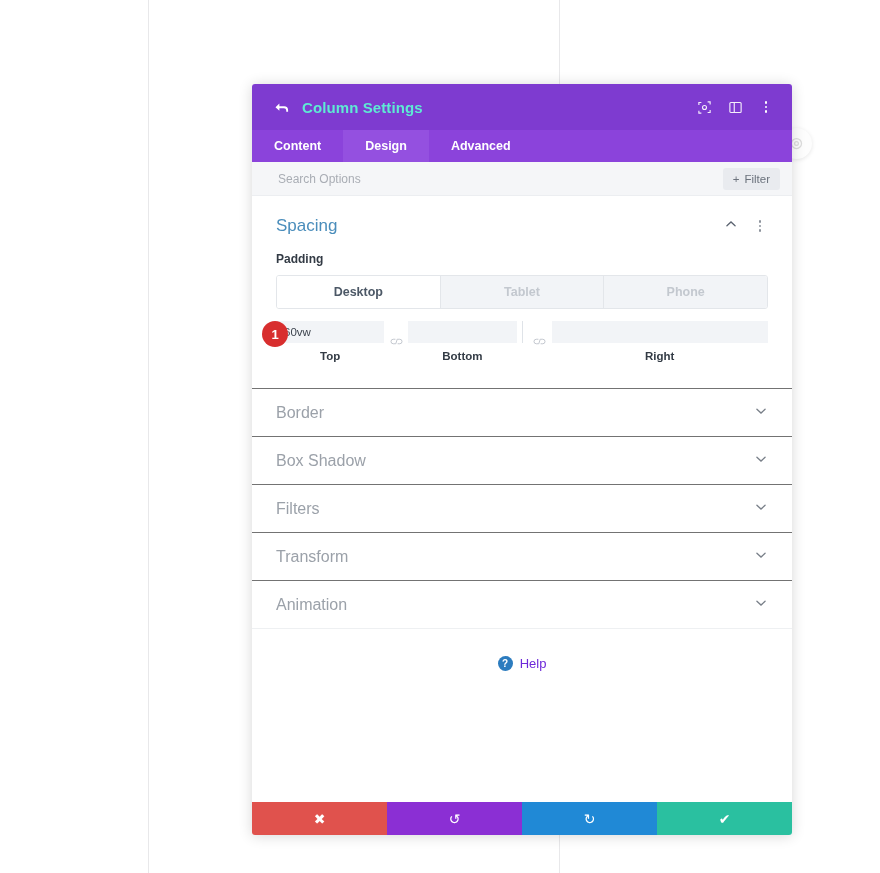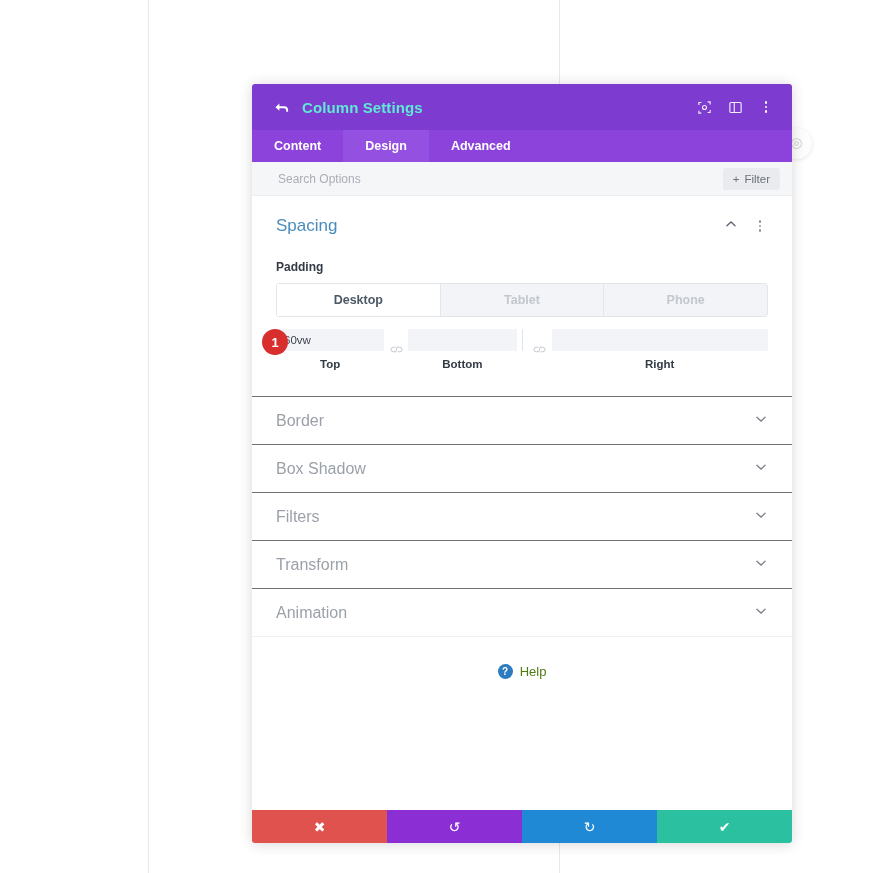--- a/index.html
+++ b/index.html
@@ -165,21 +165,21 @@
 
   
   .modal-body { background: #ffffff; }
 
   .section-open {
     padding: 20px 24px 0 24px;
   }
   .section-open-head {
     display: flex;
     align-items: center;
-    margin-bottom: 24px;
+    margin-bottom: 16px;
   }
   .section-open-title {
     font-size: 17px;
     color: #4a8dbb;
     flex: 1;
     font-weight: normal;
   }
   .section-open-icons {
     display: flex;
     align-items: center;
@@ -328,21 +328,21 @@
     background: #2c7cbf;
     color: #ffffff;
     font-size: 10px;
     font-weight: bold;
     display: flex;
     align-items: center;
     justify-content: center;
   }
   .help-text {
     font-size: 13px;
-    color: #4d7c0f;
+    color: #6d28d9;
   }
   .help-spacer { height: 64px; background:#ffffff; }
 
   
   .modal-footer {
     display: flex;
     height: 33px;
   }
   .fbtn {
     flex: 1;

